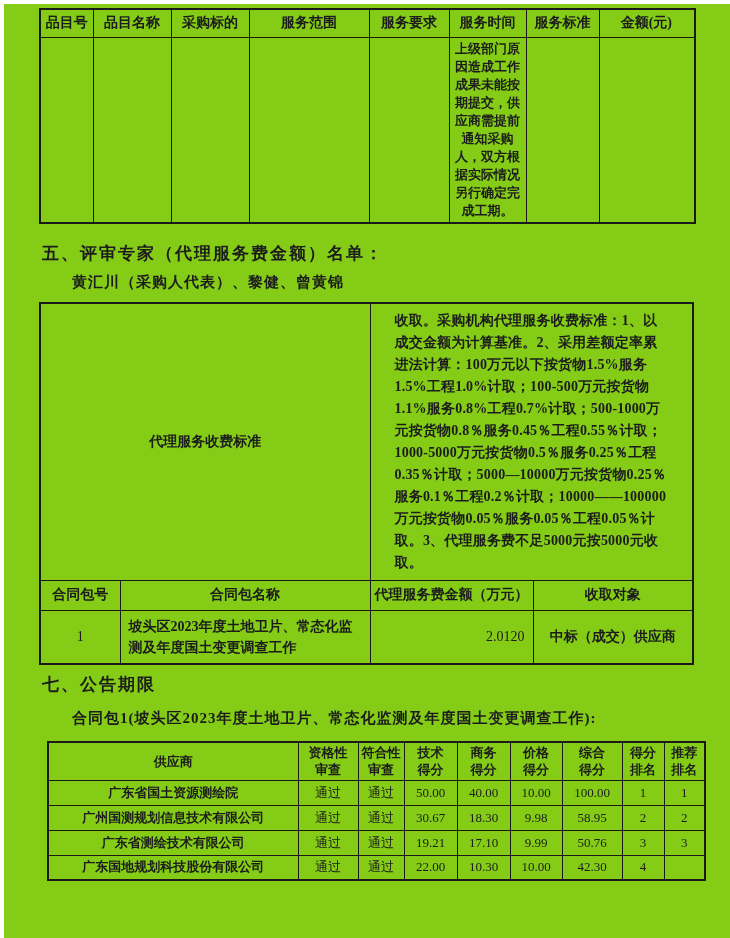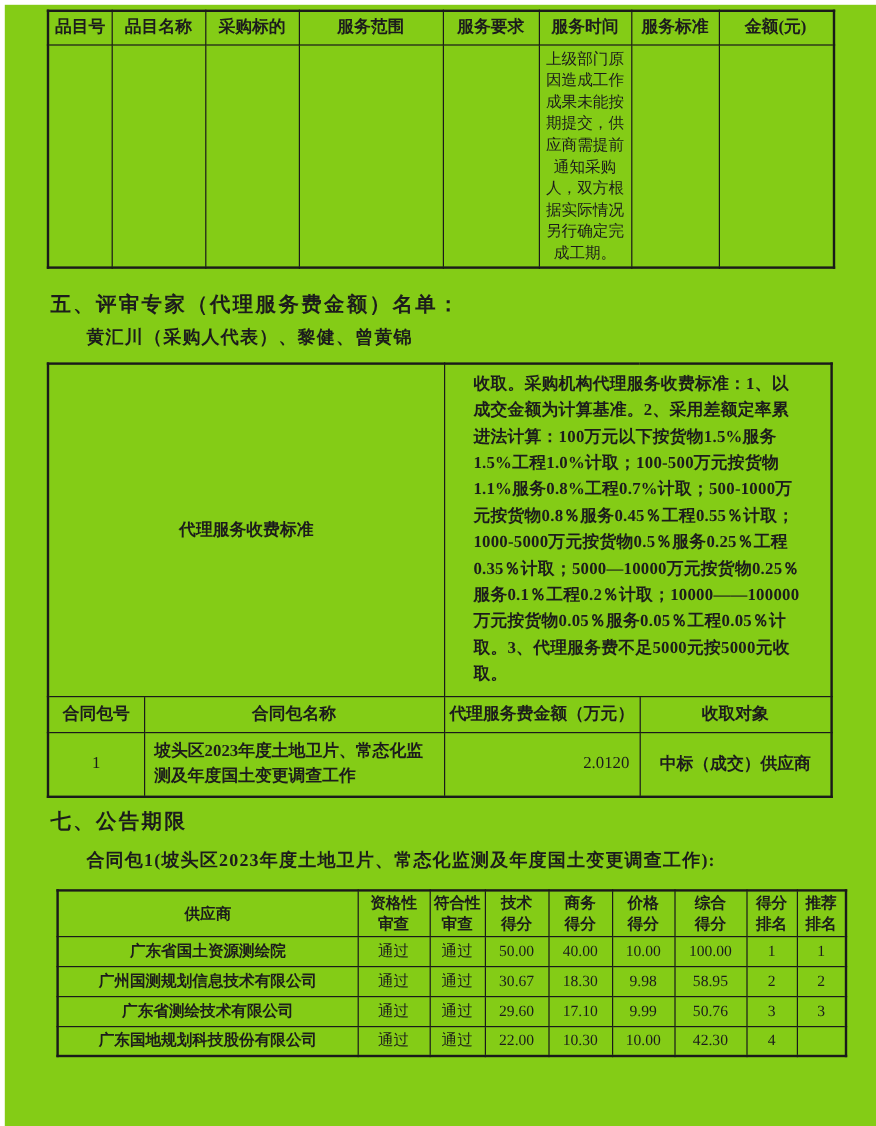--- a/index.html
+++ b/index.html
@@ -19,21 +19,21 @@
 
   
   .t1 { width: 655px; margin: 4px 0 0 35px; border: 2px solid #1a1a1a; }
   .t1 th {
     height: 28px; font-size: 14px; font-weight: 700;
     text-align: center; vertical-align: middle; padding: 0 2px;
   }
   .t1 th.right { text-align: right; padding-right: 22px; }
   .t1 td { height: 180px; vertical-align: middle; }
   .t1 td.service-time {
-    font-size: 13px; line-height: 18px; font-weight: 400;
+    font-size: 13px; line-height: 18px; font-weight: 700;
     text-align: center; padding: 2px 3px;
   }
 
   
   .sec-title {
     margin: 0 0 0 38px; font-size: 17px; font-weight: 700;
     letter-spacing: 2px; line-height: 22px; color: #1c1c1c;
   }
   .h5 { margin-top: 19px; }
   .h6 { margin-top: 19px; }
@@ -204,21 +204,21 @@
         <td>18.30</td>
         <td>9.98</td>
         <td>58.95</td>
         <td>2</td>
         <td>2</td>
       </tr>
       <tr>
         <td class="supplier">广东省测绘技术有限公司</td>
         <td>通过</td>
         <td>通过</td>
-        <td>29.60</td>
+        <td>19.21</td>
         <td>17.10</td>
         <td>9.99</td>
         <td>50.76</td>
         <td>3</td>
         <td>3</td>
       </tr>
       <tr>
         <td class="supplier">广东国地规划科技股份有限公司</td>
         <td>通过</td>
         <td>通过</td>

